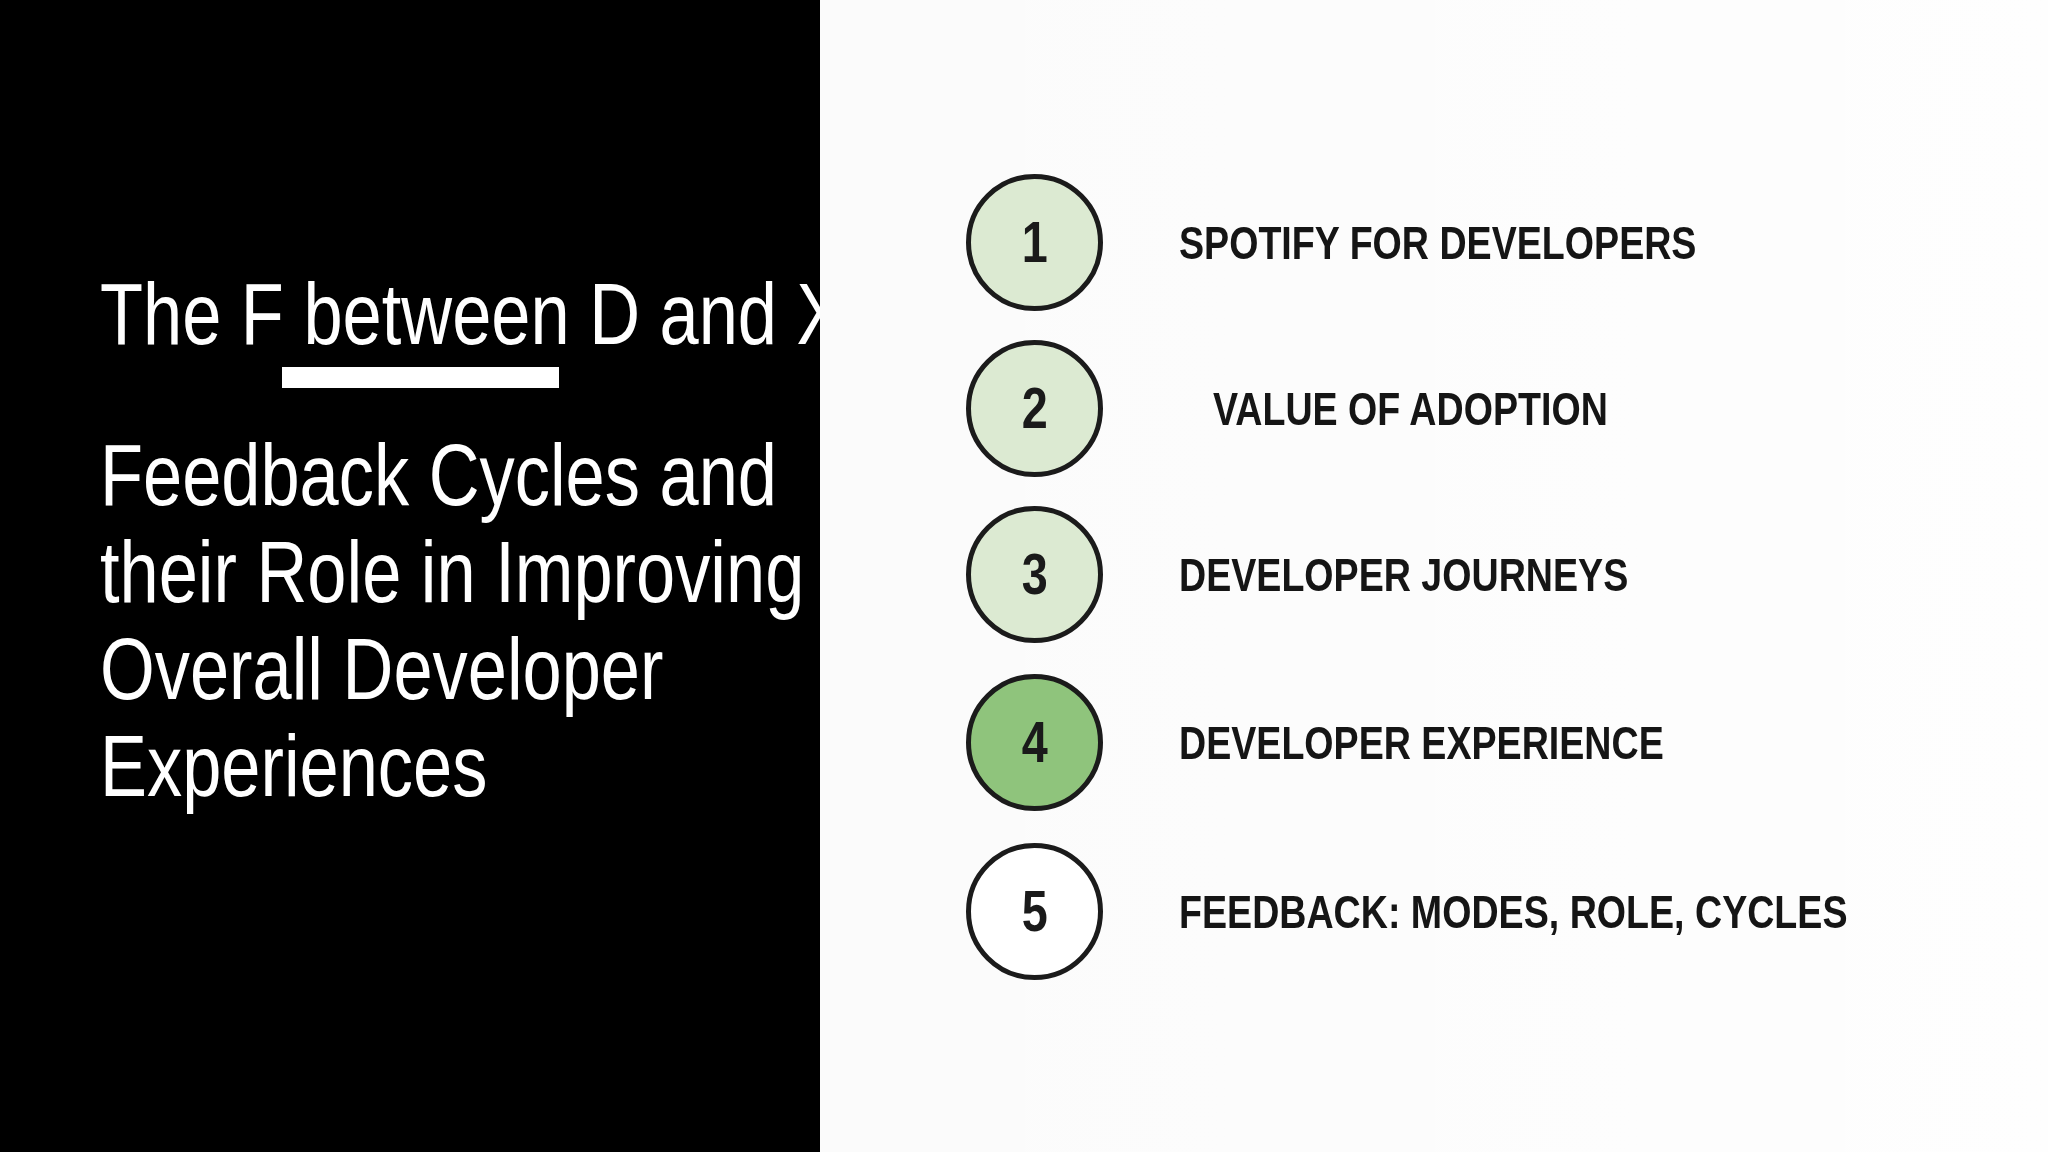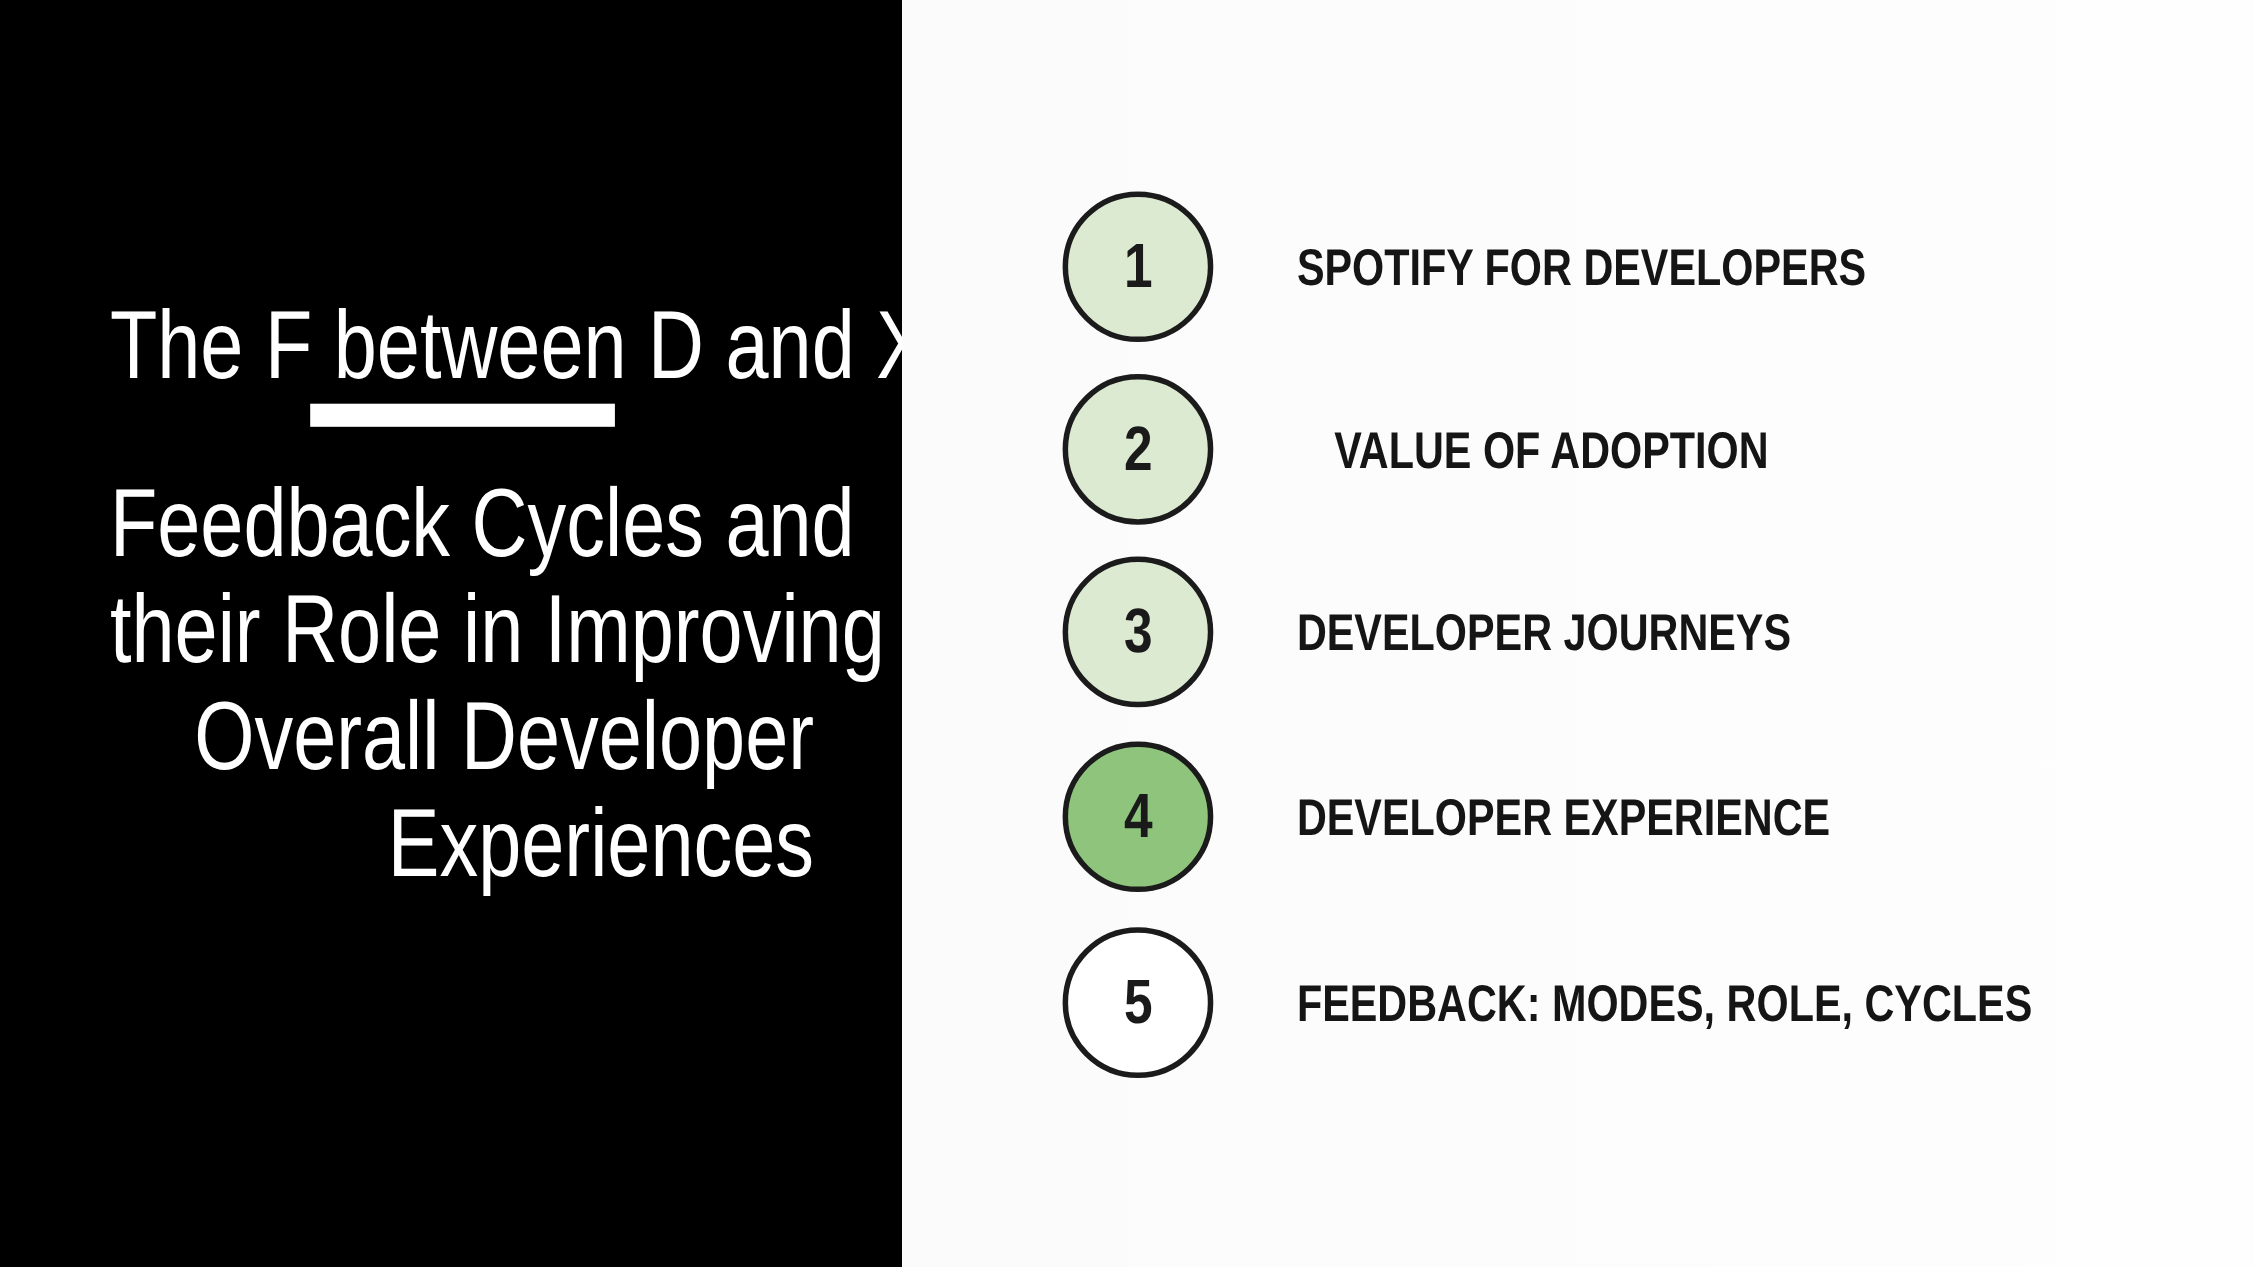--- a/index.html
+++ b/index.html
@@ -53,21 +53,21 @@
     width: 277px;
     height: 21px;
     margin-left: -138px;
     background: #ffffff;
   }
   .slide-subtitle {
     position: absolute;
     left: 0;
     top: 426px;
     width: 100%;
-    text-align: right;
+    text-align: left;
     font-size: 88px;
     font-weight: 400;
     line-height: 97px;
   }
   .subtitle-line {
     white-space: nowrap;
     transform: scaleX(0.8);
     transform-origin: 50% 50%;
   }
 

